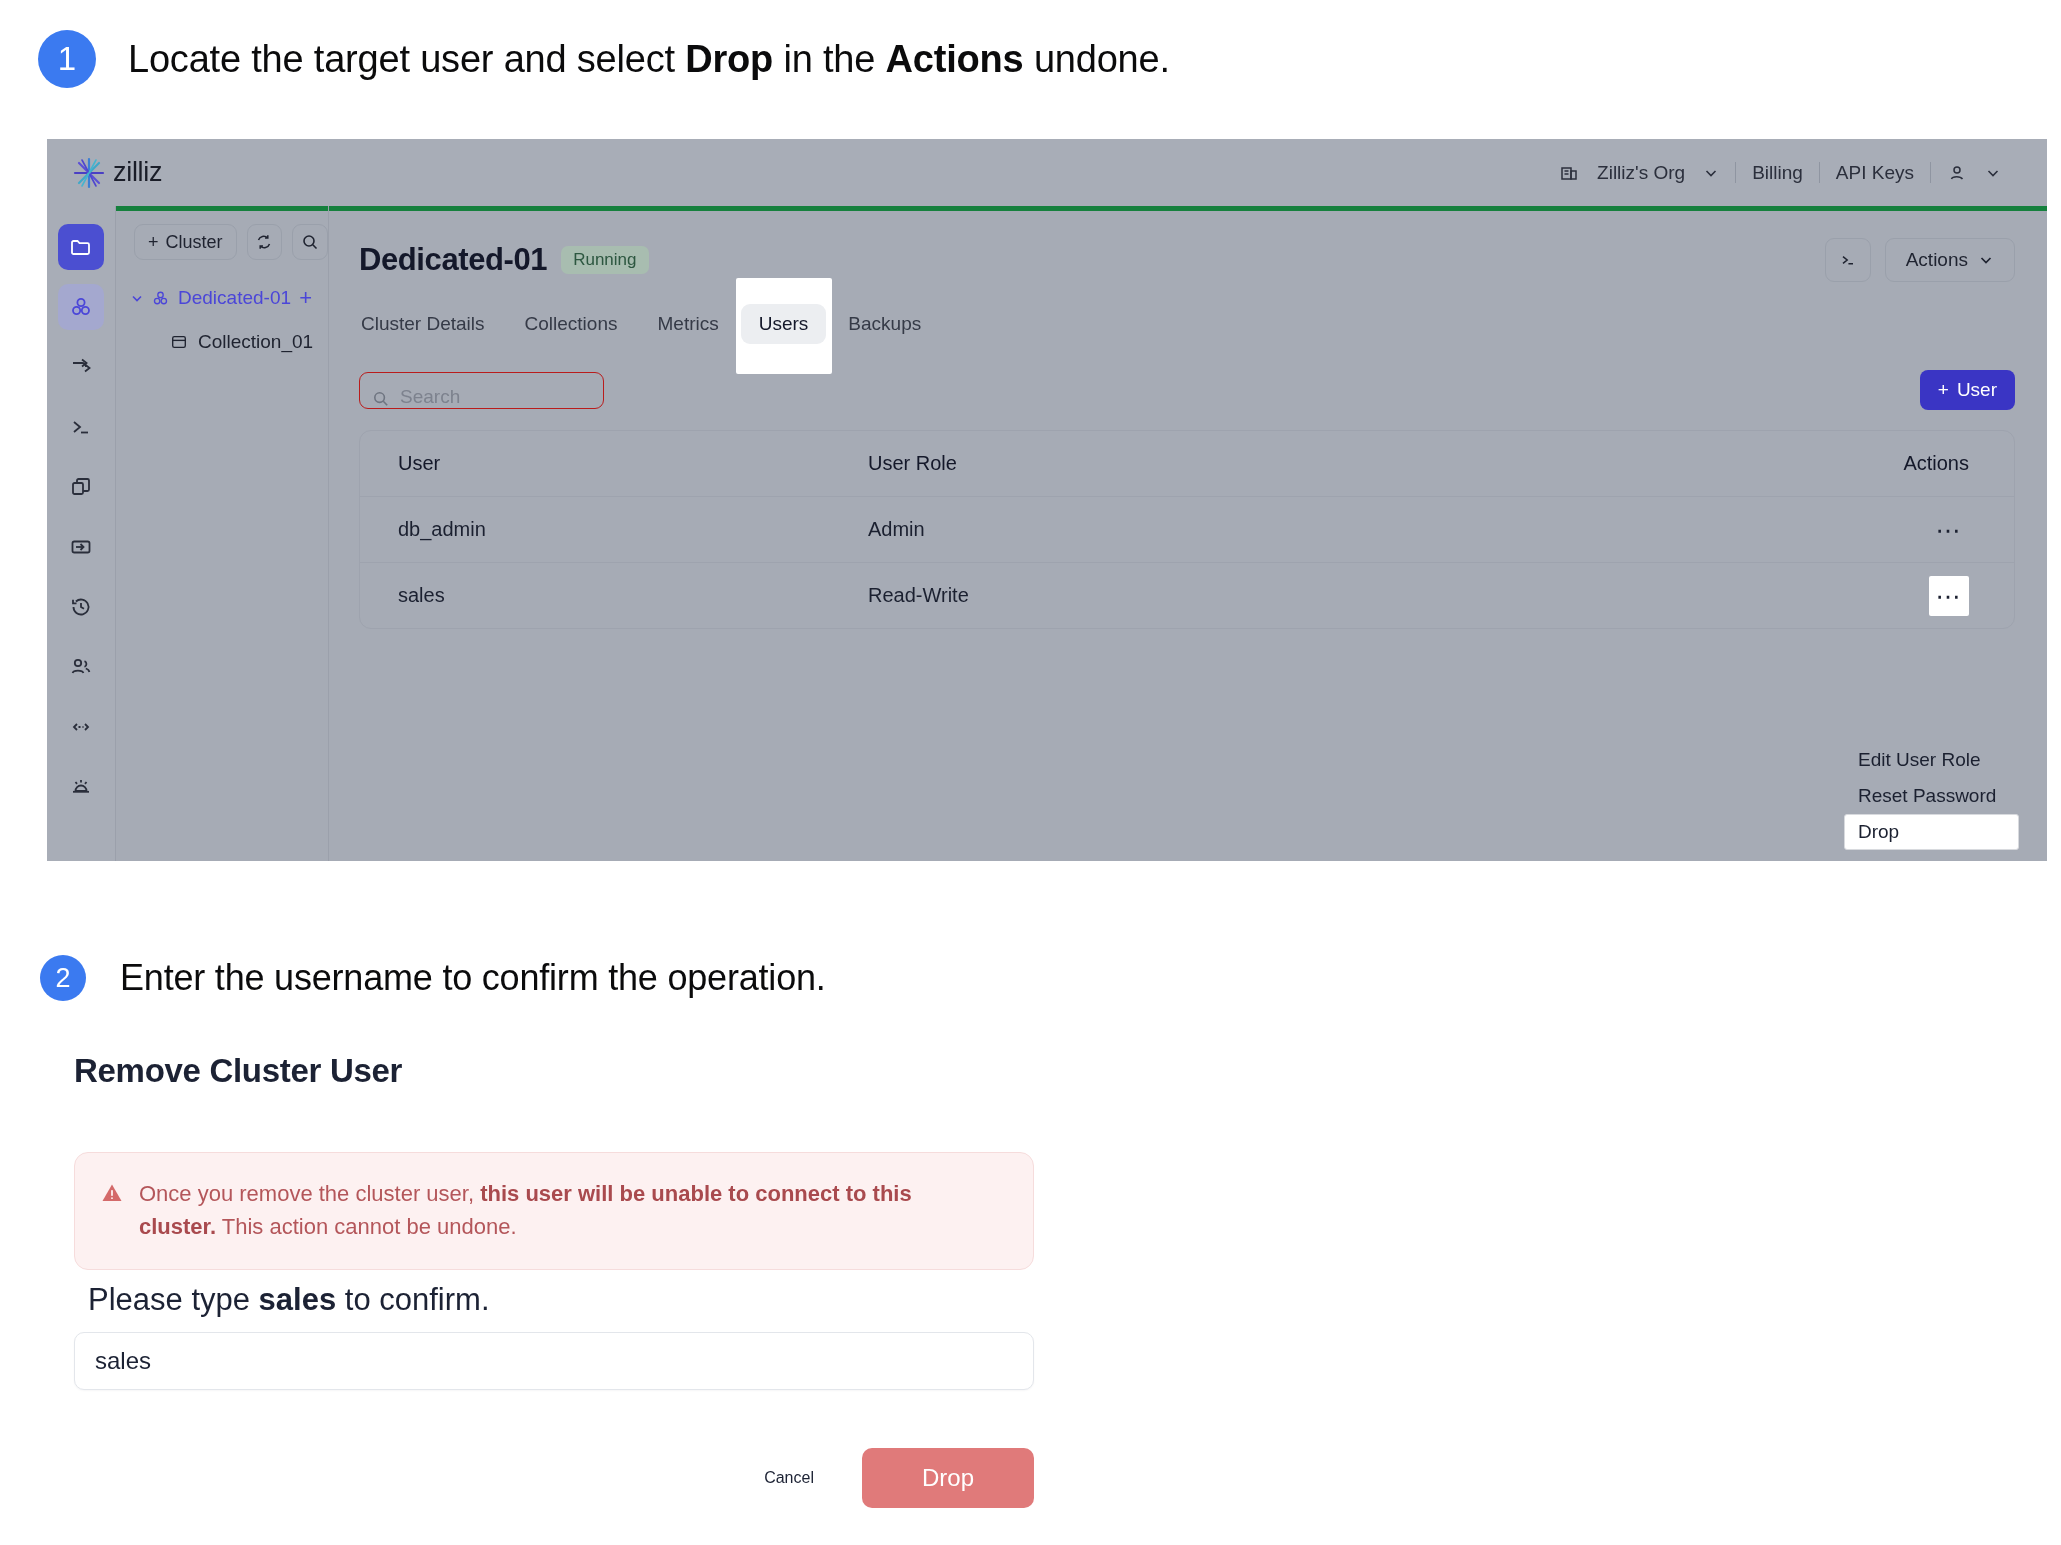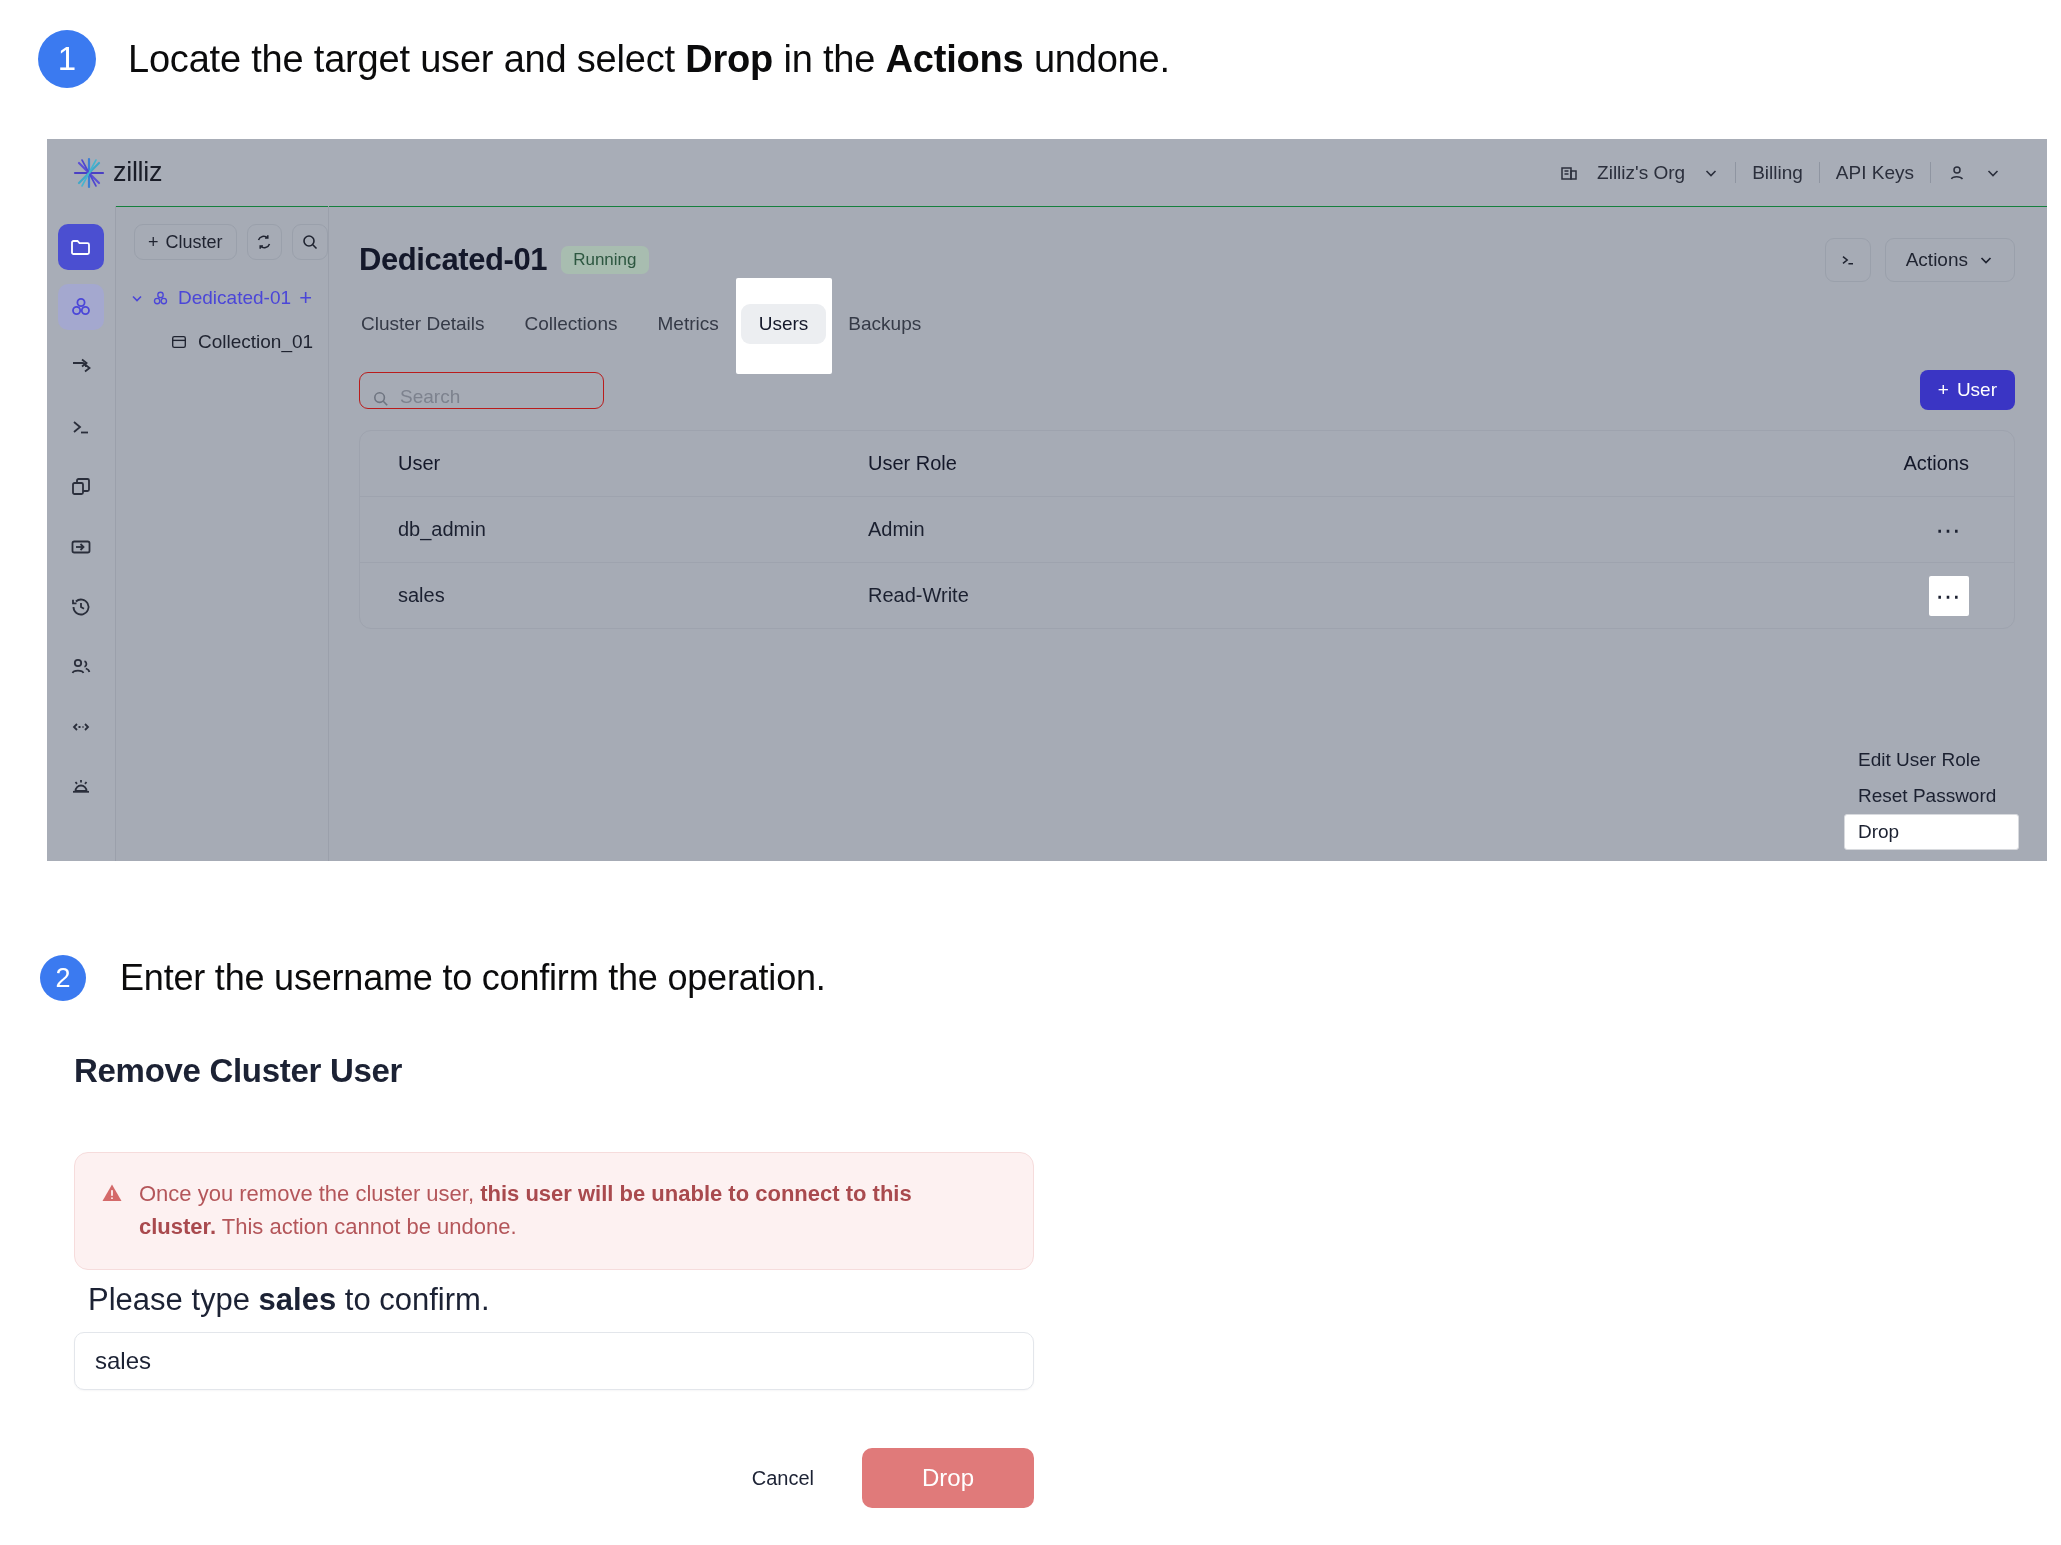--- a/index.html
+++ b/index.html
@@ -57,21 +57,21 @@
     overflow: hidden;
   }
 
   
   #app-topbar {
     position: absolute;
     left: 0; top: 0;
     width: 100%;
     height: 67px;
     background: #a8adb7;
-    border-bottom: 1px solid #15803d;
+    border-bottom: 5px solid #15803d;
     display: flex;
     align-items: center;
   }
   #brand {
     display: flex;
     align-items: center;
     margin-left: 25px;
   }
   #brand-word {
     font-size: 27px;
@@ -434,21 +434,21 @@
     position: absolute;
     left: 74px;
     top: 1448px;
     width: 960px;
     display: flex;
     justify-content: flex-end;
     align-items: center;
     gap: 48px;
   }
   #btn-cancel {
-    font-size: 20px;
+    font-size: 16px;
     color: #1c2234;
     background: transparent;
   }
   #btn-drop {
     background: #e07a7a;
     color: #ffffff;
     font-size: 24px;
     border-radius: 10px;
     padding: 16px 60px;
   }

